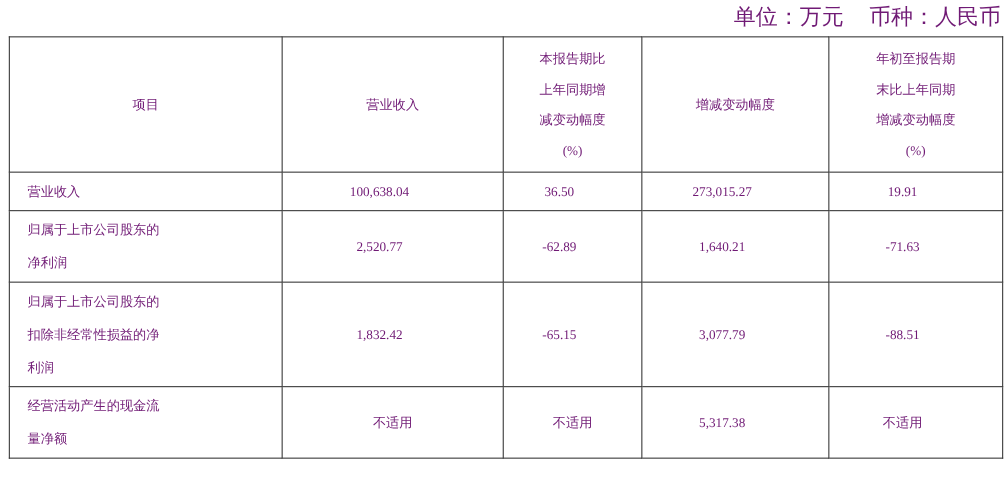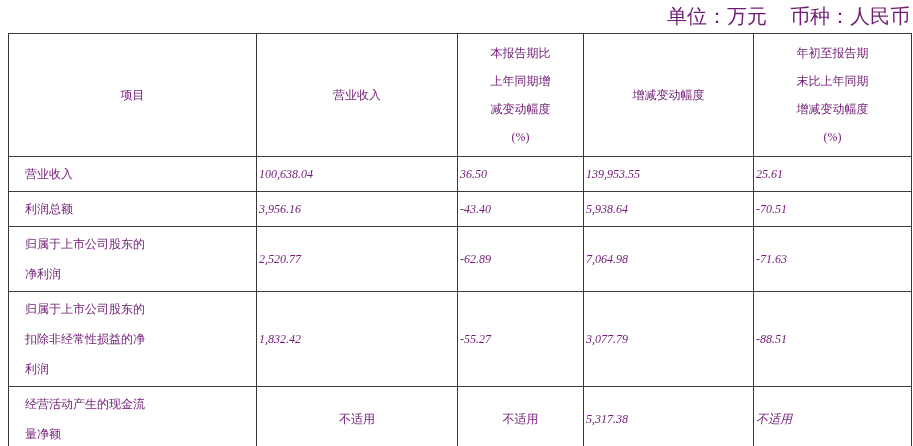--- a/index.html
+++ b/index.html
@@ -44,23 +44,22 @@
     white-space: pre-line;
     padding: 0 4px;
   }
   .fin td.label {
     text-align: left;
     padding: 2px 4px 2px 16px;
     line-height: 30px;
     white-space: pre-line;
   }
   .fin td.num {
-    text-align: left;
+    text-align: center;
     padding: 0 26px 0 2px;
-    font-style: italic;
   }
   .fin td.center {
     text-align: center;
     padding: 0 2px;
   }
   tr.r-head { height: 123px; }
   tr.r1 { height: 33px; }
   tr.r2 { height: 34px; }
   tr.r3 { height: 64px; }
   tr.r4 { height: 95px; }
@@ -96,47 +95,40 @@
         <th>年初至报告期
 末比上年同期
 增减变动幅度
 (%)</th>
       </tr>
 
       <tr class="r1">
         <td class="label">营业收入</td>
         <td class="num">100,638.04</td>
         <td class="num">36.50</td>
-        <td class="num">139,953.55</td>
-        <td class="num">25.61</td>
+        <td class="num">273,015.27</td>
+        <td class="num">19.91</td>
       </tr>
 
-      <tr class="r2">
-        <td class="label">利润总额</td>
-        <td class="num">3,956.16</td>
-        <td class="num">-43.40</td>
-        <td class="num">5,938.64</td>
-        <td class="num">-70.51</td>
-      </tr>
 
       <tr class="r3">
         <td class="label">归属于上市公司股东的
 净利润</td>
         <td class="num">2,520.77</td>
         <td class="num">-62.89</td>
-        <td class="num">7,064.98</td>
+        <td class="num">1,640.21</td>
         <td class="num">-71.63</td>
       </tr>
 
       <tr class="r4">
         <td class="label">归属于上市公司股东的
 扣除非经常性损益的净
 利润</td>
         <td class="num">1,832.42</td>
-        <td class="num">-55.27</td>
+        <td class="num">-65.15</td>
         <td class="num">3,077.79</td>
         <td class="num">-88.51</td>
       </tr>
 
       <tr class="r5">
         <td class="label">经营活动产生的现金流
 量净额</td>
         <td class="center">不适用</td>
         <td class="center">不适用</td>
         <td class="num">5,317.38</td>

